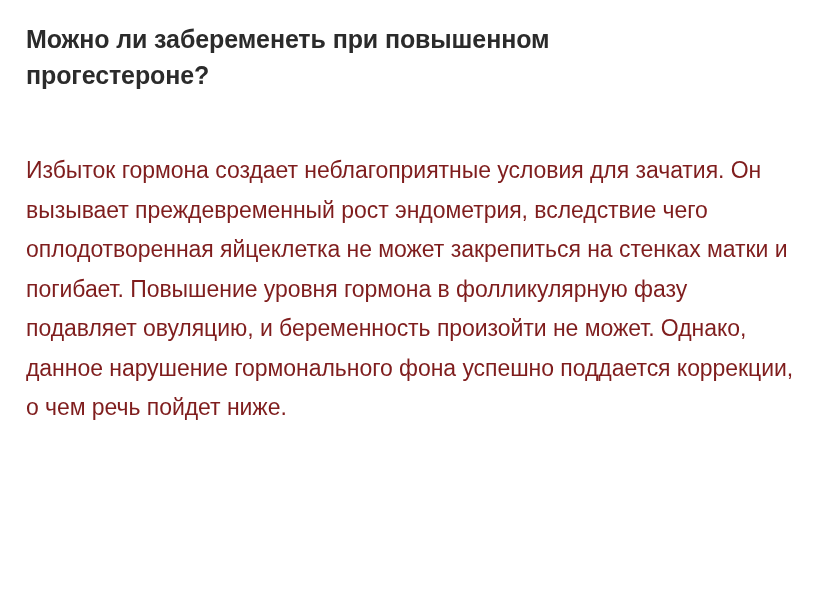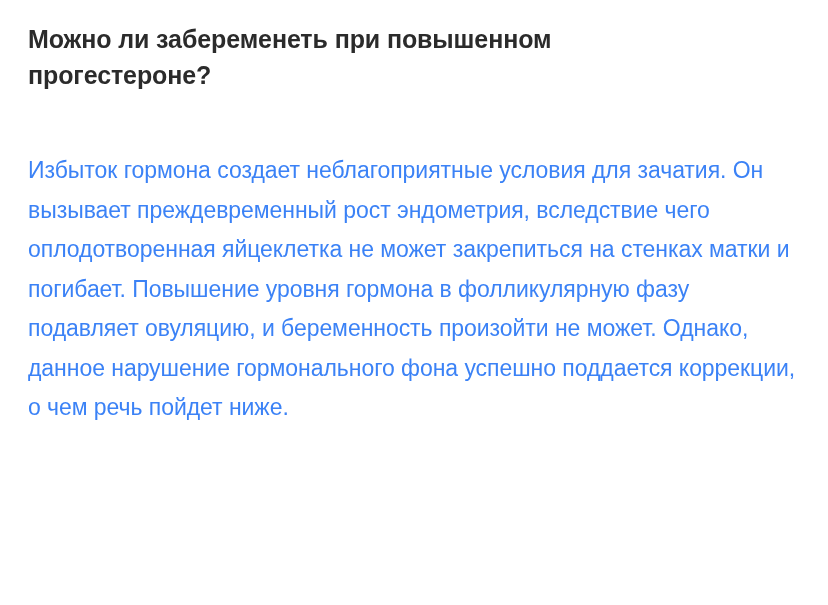--- a/index.html
+++ b/index.html
@@ -8,42 +8,41 @@
     background: #ffffff;
   }
   body {
     width: 828px;
     height: 605px;
     font-family: "Liberation Sans", sans-serif;
     color: #333333;
     overflow: hidden;
   }
   .article {
-    padding: 22px 30px 0 18px;
+    padding: 22px 30px 0 26px;
     box-sizing: border-box;
-    margin-left: 10px;
   }
   .article-title {
     font-size: 25px;
     line-height: 1.42;
     font-weight: bold;
     color: #2b2b2b;
     margin: 0;
     letter-spacing: -0.1px;
     max-width: 700px;
   }
   .article-body {
     margin: 0;
     padding-top: 58px;
   }
   .article-body p {
     margin: 0;
     font-size: 23px;
     line-height: 1.72;
-    color: #3b82f6;
+    color: #7f1d1d;
     font-weight: 400;
     max-width: 780px;
     letter-spacing: -0.05px;
   }
 </style>
 </head>
 <body>
 
 <div class="article">
   <h1 class="article-title">Можно ли забеременеть при повышенном прогестероне?</h1>

